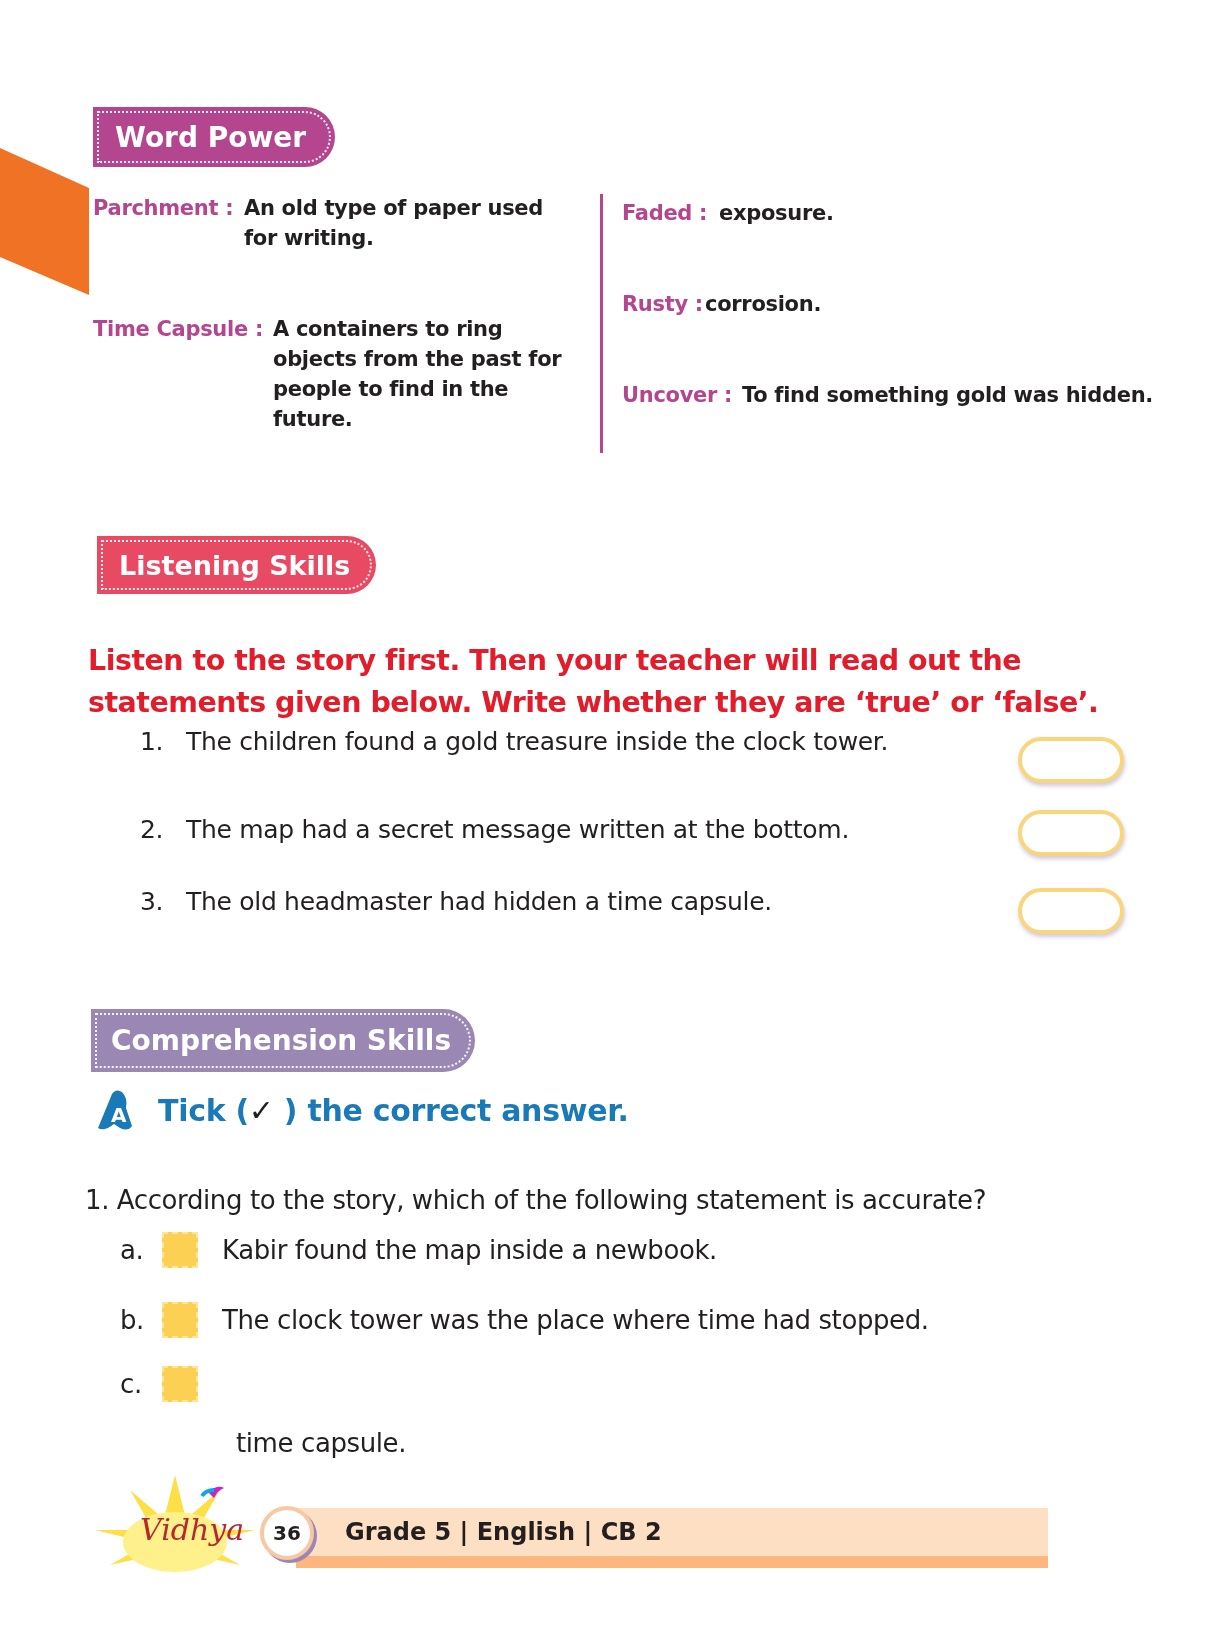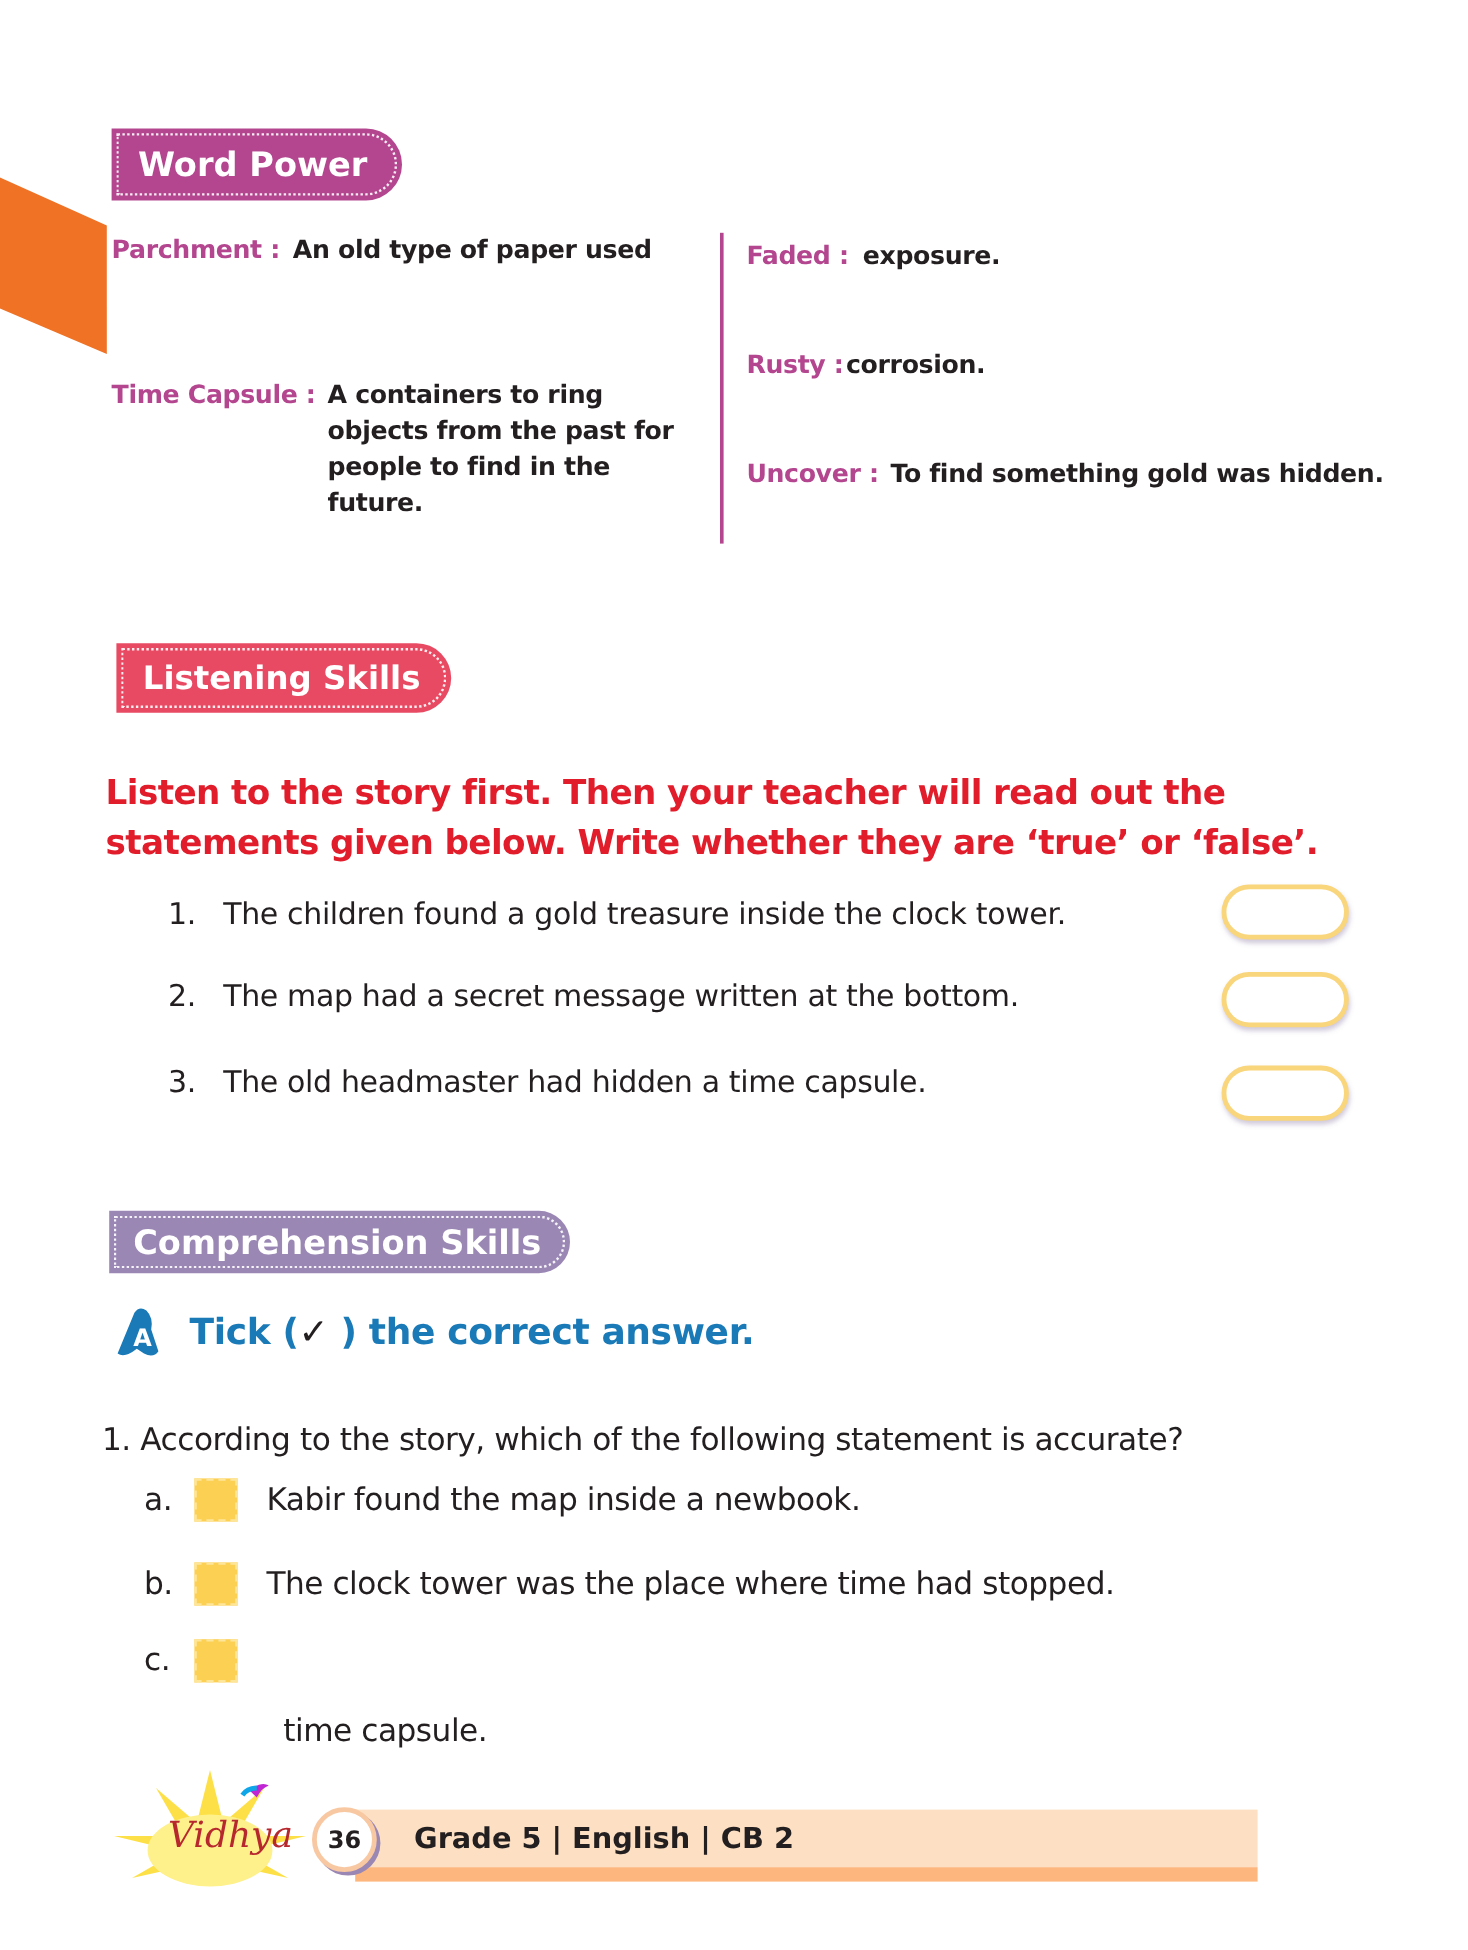--- a/index.html
+++ b/index.html
@@ -4,21 +4,21 @@
 <style>
   html,body{margin:0;padding:0;background:#fff;}
   body{width:1223px;height:1625px;position:relative;overflow:hidden;font-family:"DejaVu Sans","Liberation Sans",sans-serif;color:#231f20;}
   .abs{position:absolute;}
   .orange-shape{left:0;top:0;width:95px;height:300px;}
   .badge{position:absolute;color:#fff;font-weight:bold;display:flex;align-items:center;box-sizing:border-box;border-radius:0 32px 32px 0;}
   .badge::after{content:"";position:absolute;left:4px;top:4px;right:4px;bottom:4px;border:2px dotted rgba(255,255,255,0.9);border-radius:0 28px 28px 0;}
   .badge span{position:relative;z-index:1;}
   .badge-word{left:93px;top:107px;width:242px;height:60px;background:#b3468f;font-size:28px;padding-left:22px;}
   .badge-listen{left:97px;top:536px;width:279px;height:58px;background:#e84a63;font-size:27px;padding-left:22px;}
-  .badge-comp{left:91px;top:1009px;width:384px;height:52px;background:#9a87b4;font-size:28px;padding-left:20px;}
+  .badge-comp{left:91px;top:1009px;width:384px;height:63px;background:#9a87b4;font-size:28px;padding-left:20px;}
 
   .wp{position:absolute;font-weight:bold;font-size:21px;line-height:30px;letter-spacing:-0.3px;}
   .wp .term{color:#b3468f;}
   .wp-def-block{position:absolute;font-weight:bold;font-size:21px;line-height:30px;color:#231f20;letter-spacing:-0.3px;}
   .divider{left:600px;top:194px;width:3px;height:259px;background:#b3468f;}
 
   .instr{left:88px;top:640px;width:1110px;font-size:28.5px;font-weight:bold;color:#e21d2b;line-height:42px;letter-spacing:-0.5px;}
   .stmt{position:absolute;left:140px;font-size:25px;color:#231f20;letter-spacing:-0.3px;}
   .stmt .num{display:inline-block;width:46px;}
   .ansbox{position:absolute;left:1018px;width:106px;height:46px;border:4px solid #f9d57b;border-radius:26px;box-sizing:border-box;background:#fff;box-shadow:1px 3px 4px rgba(120,100,150,0.35);}
@@ -50,20 +50,21 @@
 
 <div class="badge badge-word">
   <span>Word Power</span>
 </div>
 
 <div class="wp" style="left:93px;top:193px;">
   <span class="term">Parchment :</span>
 </div>
 <div class="wp-def-block" style="left:244px;top:193px;">
   <div>An old type of paper used</div>
+  <div>for writing.</div>
 </div>
 
 <div class="wp" style="left:93px;top:314px;">
   <span class="term">Time Capsule :</span>
 </div>
 <div class="wp-def-block" style="left:273px;top:314px;">
   <div>A containers to ring</div>
   <div>objects from the past for</div>
   <div>people to find in the</div>
   <div>future.</div>
@@ -94,21 +95,21 @@
 
 <div class="badge badge-listen">
   <span>Listening Skills</span>
 </div>
 
 <div class="abs instr">
   <div>Listen to the story first. Then your teacher will read out the</div>
   <div>statements given below. Write whether they are ‘true’ or ‘false’.</div>
 </div>
 
-<div class="stmt" style="top:747px;">
+<div class="stmt" style="top:727px;">
   <span class="num">1.</span><span>The children found a gold treasure inside the clock tower.</span>
 </div>
 <div class="ansbox" style="top:737px;"></div>
 
 <div class="stmt" style="top:815px;">
   <span class="num">2.</span><span>The map had a secret message written at the bottom.</span>
 </div>
 <div class="ansbox" style="top:810px;"></div>
 
 <div class="stmt" style="top:887px;">

